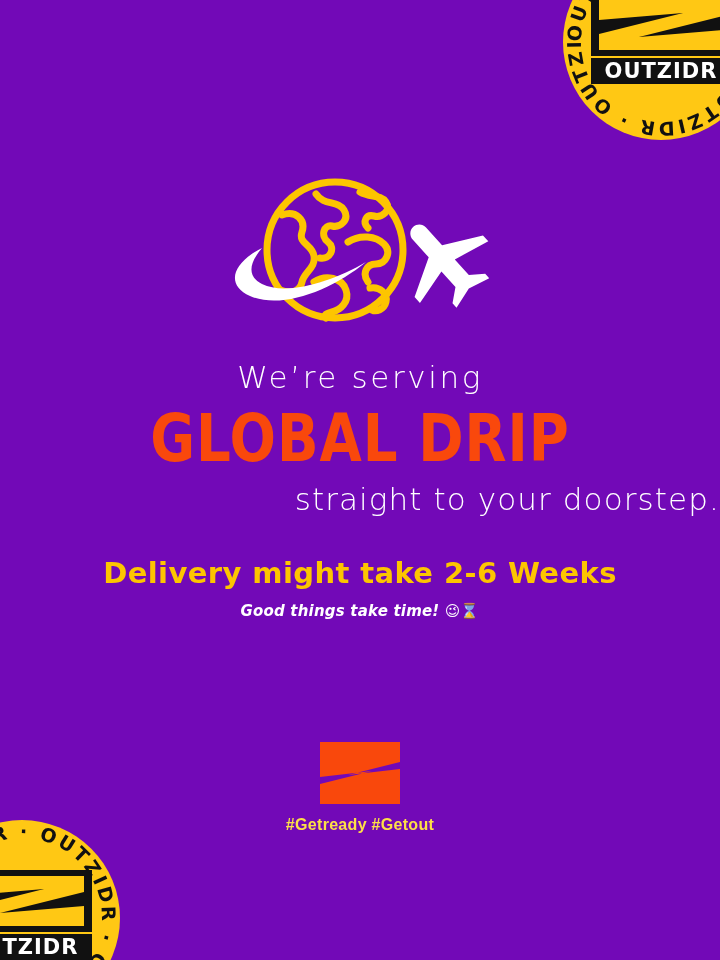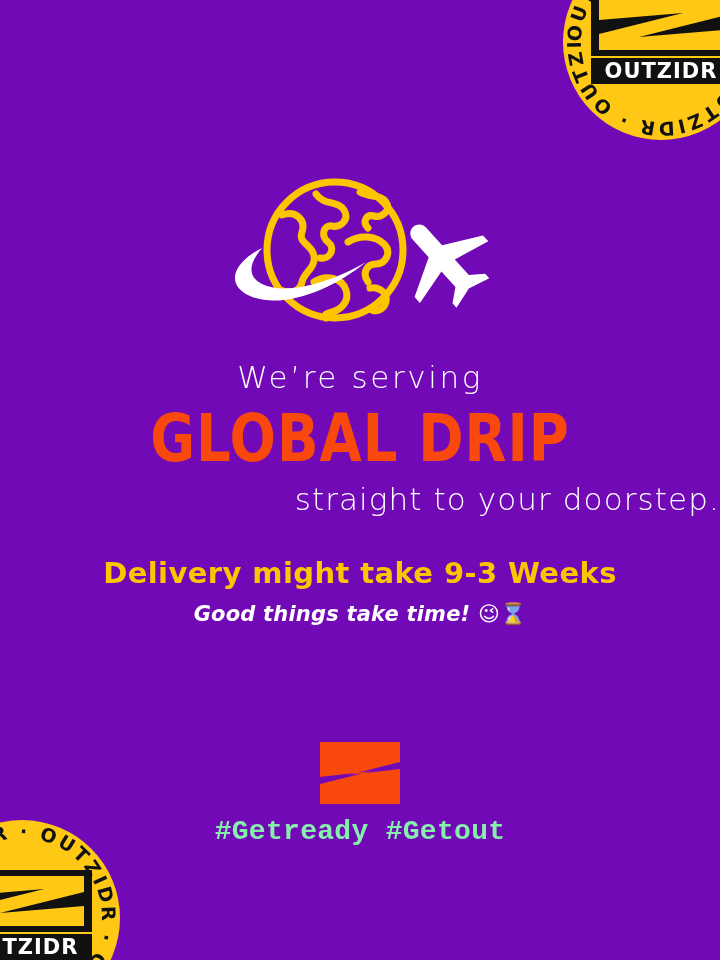--- a/index.html
+++ b/index.html
@@ -73,21 +73,21 @@
     color: #fdc500;
     font-size: 29px;
     font-weight: 700;
     letter-spacing: 0.4px;
     line-height: 1;
     font-family: "DejaVu Sans", sans-serif;
   }
   .line-note {
     margin-top: 16px;
     color: #ffffff;
-    font-size: 21px;
+    font-size: 15px;
     font-weight: 700;
     font-style: italic;
     letter-spacing: 0.2px;
     line-height: 1;
     font-family: "DejaVu Sans", sans-serif;
   }
   .emoji {
     font-style: normal;
     font-family: "DejaVu Sans", sans-serif;
   }
@@ -99,25 +99,25 @@
     top: 742px;
     width: 720px;
     text-align: center;
   }
   #footer-logo {
     display: block;
     margin: 0 auto;
   }
   .line-hashtags {
     margin-top: 12px;
-    color: #86efac;
-    font-size: 28px;
+    color: #fde047;
+    font-size: 16px;
     font-weight: 700;
     letter-spacing: 0.3px;
-    font-family: Liberation Mono, monospace;
+    font-family: Liberation Sans, sans-serif;
   }
 
   
   .badge {
     position: absolute;
   }
   #badge-top-right {
     right: -41px;
     top: -58px;
   }
@@ -152,21 +152,21 @@
       <g transform="translate(198 62) rotate(-42)">
         <path d="M0 -7 C5 -7 9 -3 9 2 L9 26 L46 46 L46 54 L9 45 L9 66 L22 76 L22 82 L0 76 L-22 82 L-22 76 L-9 66 L-9 45 L-46 54 L-46 46 L-9 26 L-9 2 C-9 -3 -5 -7 0 -7 Z" fill="#ffffff"></path>
       </g>
     </svg>
   </div>
 
   <div id="copy">
     <div class="line-eyebrow">We’re serving</div>
     <div class="line-headline">GLOBAL DRIP</div>
     <div class="line-tagline">straight to your doorstep.</div>
-    <div class="line-delivery">Delivery might take 9-3 Weeks</div>
+    <div class="line-delivery">Delivery might take 2-6 Weeks</div>
     <div class="line-note">
       <span>Good things take time!</span>
       <span class="emoji">😉⌛</span>
     </div>
   </div>
 
   <div id="footer">
     <svg id="footer-logo" width="80" height="62" viewBox="0 0 80 62">
       <path d="M0 0 L80 0 L80 20 L28 33 L80 27 L80 62 L0 62 L0 42 L52 29 L0 35 Z" fill="#f9480c"></path>
     </svg>

